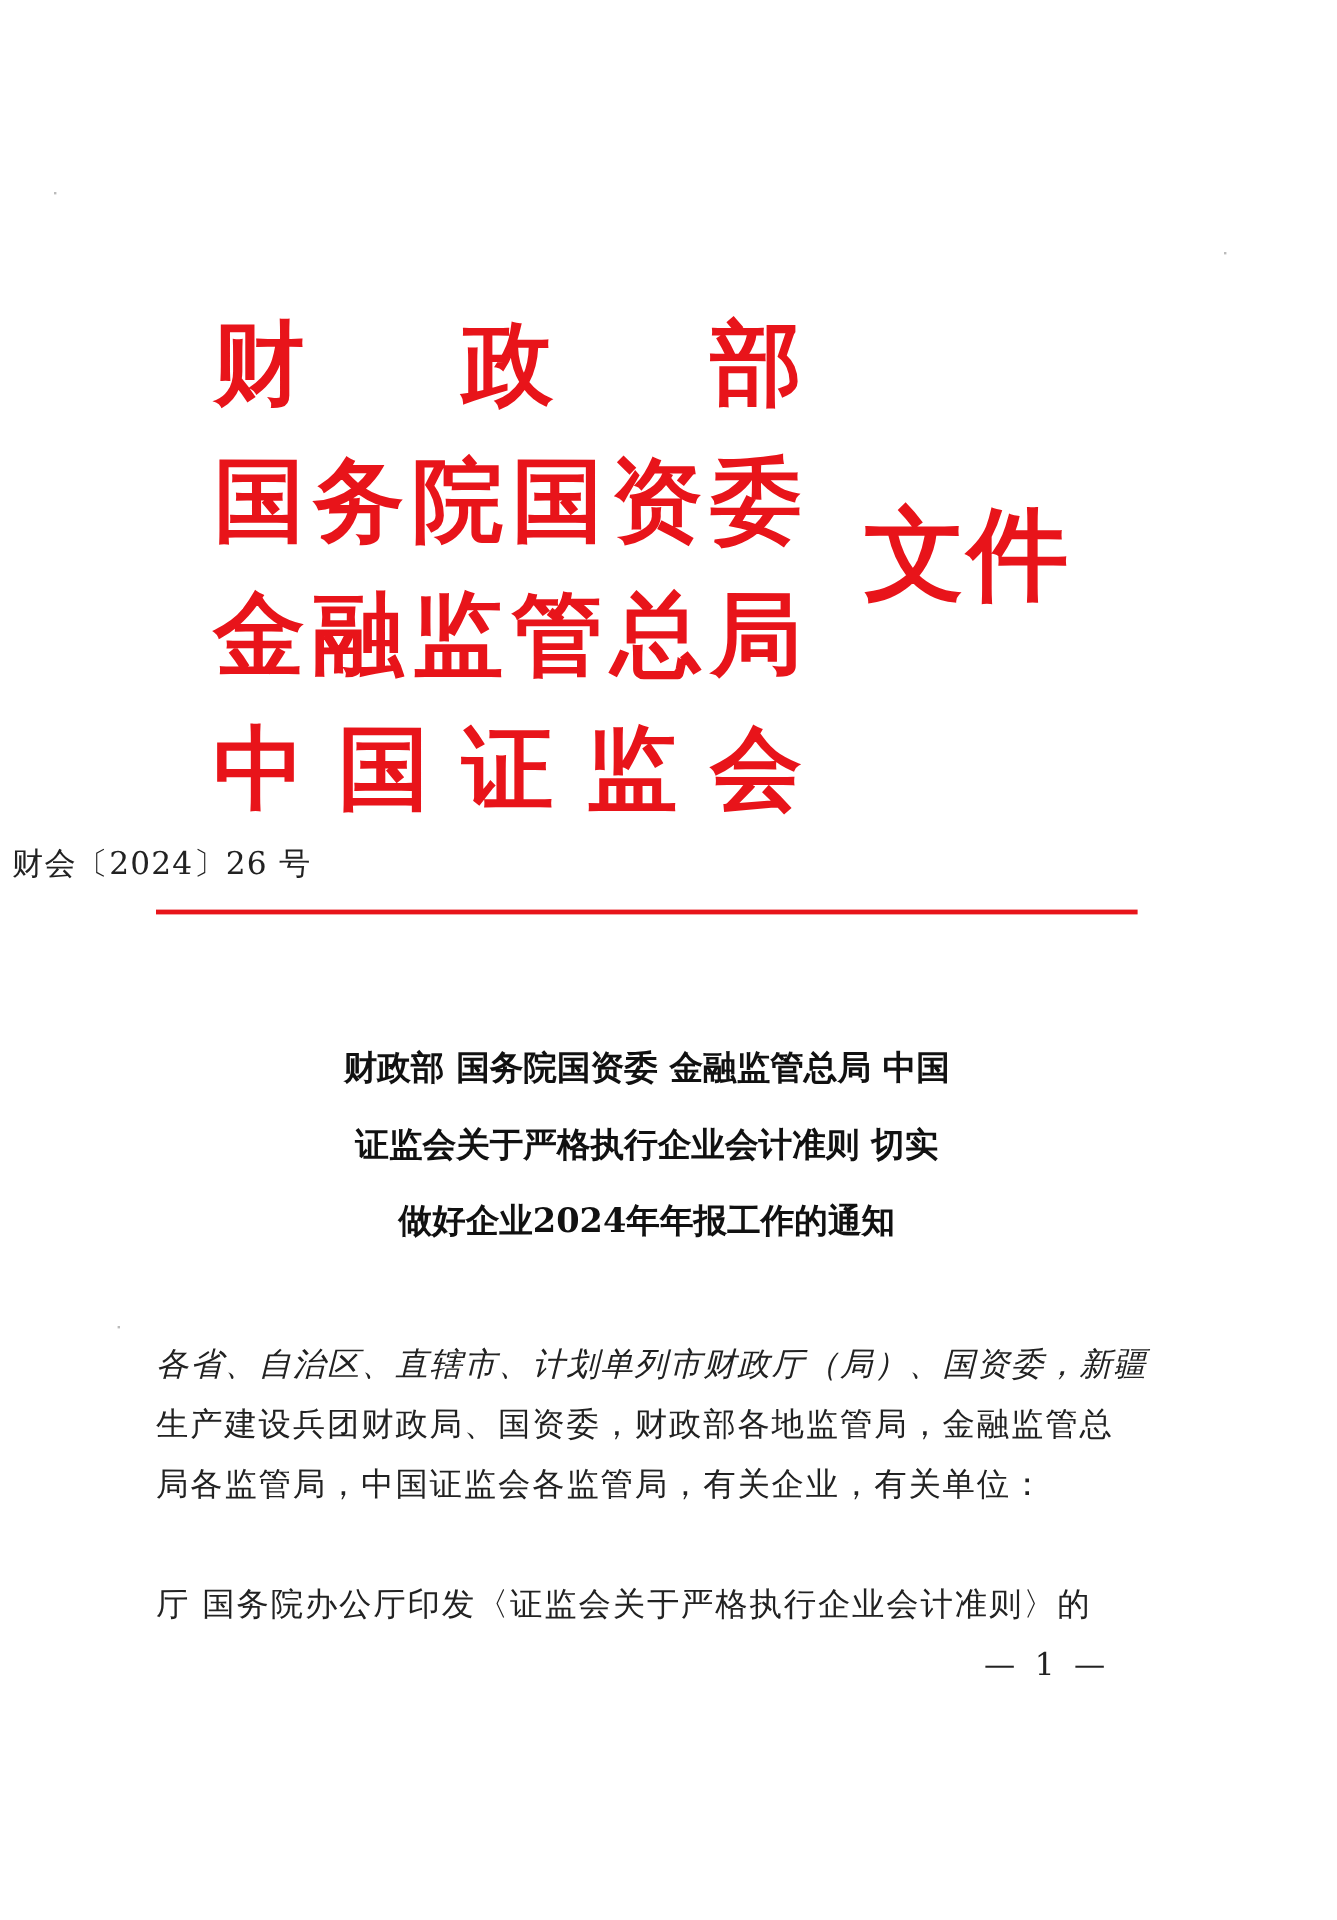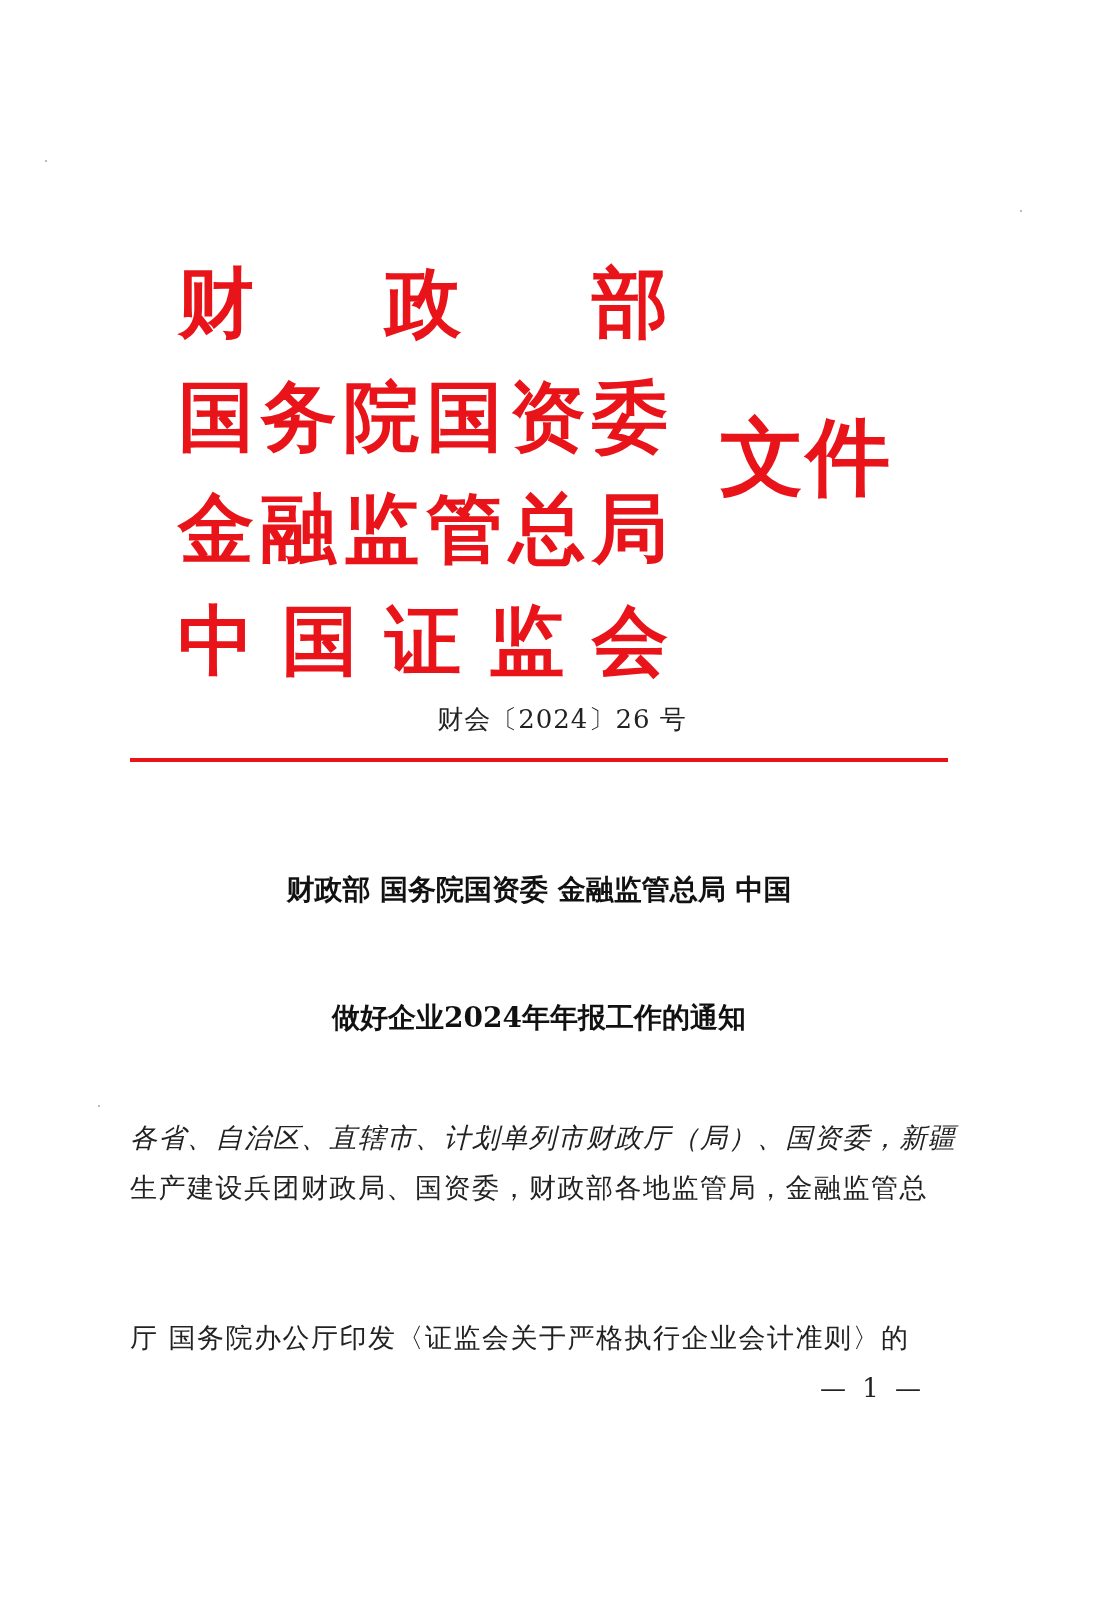--- a/index.html
+++ b/index.html
@@ -16,24 +16,24 @@
       font-family: "DejaVu Serif", "Liberation Serif", serif; line-height: 1;
     }
     .org-line.l0 { top: 8px; }
     .org-line.l1 { top: 122px; }
     .org-line.l2 { top: 234px; }
     .org-line.l3 { top: 346px; }
     .org-line span { display: inline-block; }
     .wenjian {
       position: absolute; left: 542px; top: 172px;
       color: #e8141a; font-size: 84px; font-weight: bold; line-height: 1;
-      font-family: Liberation Mono, monospace; letter-spacing: 2px;
+      font-family: Liberation Serif, serif; letter-spacing: 2px;
     }
     .doc-number {
-      position: absolute; left: 0; right: 0; top: 702px; text-align: center;
+      position: absolute; left: 0; right: 0; top: 702px; 
       font-size: 26px; color: #222; letter-spacing: 1px; padding-left: 10px;
     }
     .red-rule {
       position: absolute; left: 130px; top: 758px; width: 818px; height: 4px; background: #e8141a;
     }
     .title {
       position: absolute; left: 130px; width: 818px; text-align: center;
       font-size: 28px; font-weight: bold; color: #111; line-height: 64px;
       font-family: "DejaVu Serif", "Liberation Serif", serif;
     }
@@ -89,24 +89,26 @@
       <span>监</span>
       <span>会</span>
     </div>
     <div class="wenjian">文件</div>
   </div>
 
   <div class="doc-number">财会〔2024〕26 号</div>
   <div class="red-rule"></div>
 
   <div class="title t0">财政部 国务院国资委 金融监管总局 中国</div>
+  <div class="title t1">证监会关于严格执行企业会计准则 切实</div>
   <div class="title t2">做好企业2024年年报工作的通知</div>
 
   <div class="body-text b0">各省、自治区、直辖市、计划单列市财政厅（局）、国资委，新疆</div>
   <div class="body-text b1">生产建设兵团财政局、国资委，财政部各地监管局，金融监管总</div>
+  <div class="body-text b2">局各监管局，中国证监会各监管局，有关企业，有关单位：</div>
   <div class="body-text b4">厅 国务院办公厅印发〈证监会关于严格执行企业会计准则〉的</div>
 
   <div class="page-num">— 1 —</div>
 
   <div class="speck" style="left:45px;top:160px"></div>
   <div class="speck" style="left:1020px;top:210px"></div>
   <div class="speck" style="left:98px;top:1105px"></div>
 </div>
 
 </body></html>

